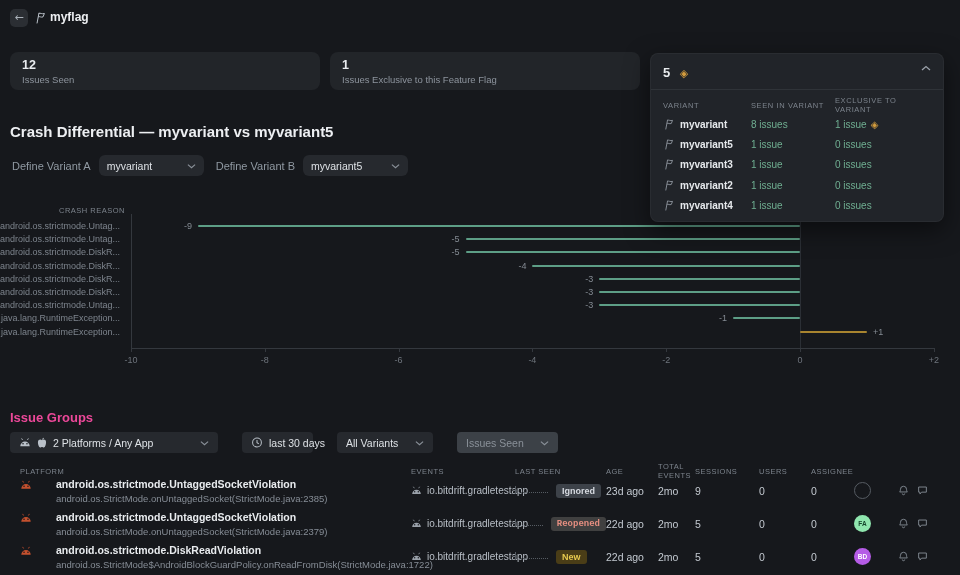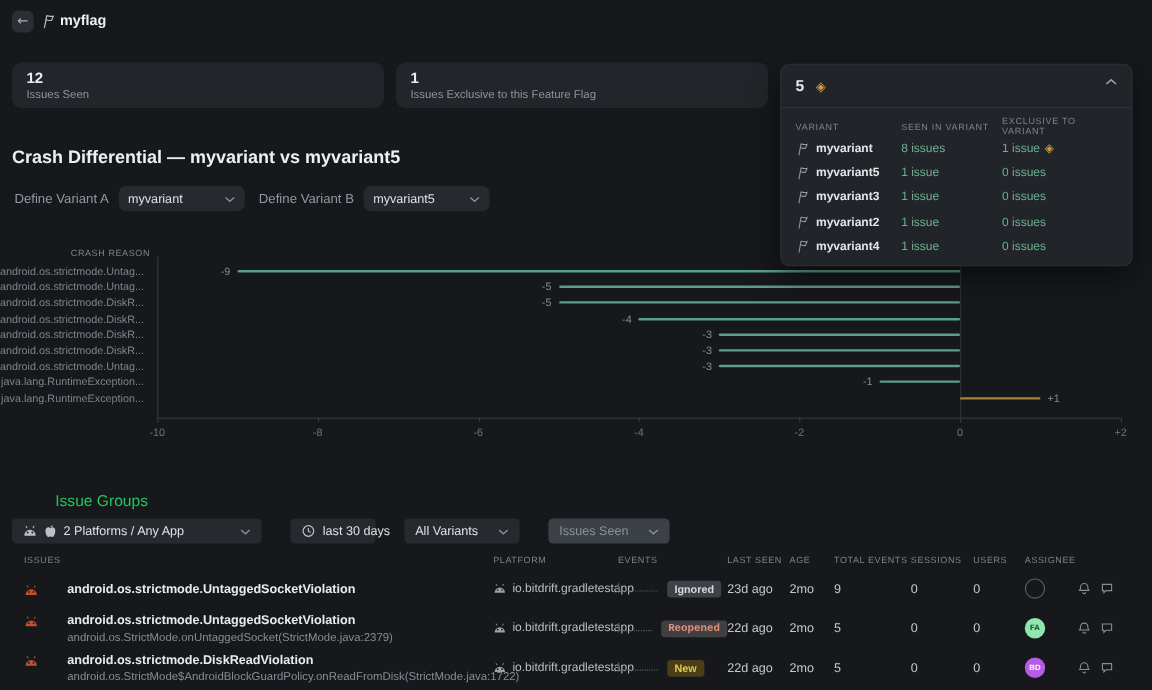--- a/index.html
+++ b/index.html
@@ -55,21 +55,21 @@
   .bar { position:absolute; height:2px; border-radius:1px; cursor:pointer; }
   .bar-val { position:absolute; color:#848b93; font-size:9px; }
   .axis-y { position:absolute; left:131px; top:14px; width:1px; height:134px; background:#34383e; }
   .zero-line { position:absolute; left:800px; top:14px; width:1px; height:134px; background:#2b2f35; }
   .axis-x { position:absolute; left:131px; top:148px; width:803px; height:1px; background:#34383e; }
   .tick { position:absolute; top:148px; width:1px; height:4px; background:#34383e; }
   .tick-lbl { position:absolute; top:155px; width:24px; margin-left:-12px; text-align:center; color:#6e747c; font-size:9px; }
 
   
   .issues { position:absolute; left:0; top:408px; width:960px; height:167px; }
-  .ig-title { position:absolute; left:10px; top:2px; font-size:13px; font-weight:normal; color:#22c55e;margin-left:36px; }
+  .ig-title { position:absolute; left:10px; top:2px; font-size:13px; font-weight:bold; color:#ec4899; }
   .filters { position:absolute; left:10px; top:24px; display:flex; gap:24px; }
   .filter { height:21px; background:#26292e; border-radius:4px; display:flex; align-items:center; gap:6px;
             padding:0 9px; font-size:10.5px; color:#dde1e5; cursor:pointer; white-space:nowrap; }
   .filter .chev { margin-left:auto; color:#8a9199; }
   .filter:nth-child(1){ width:208px; } .filter:nth-child(2){ width:71px; }
   .filter:nth-child(3){ width:96px; } .filter:nth-child(4){ width:101px; }
   .filter.muted { background:#3c4147; color:#8a9199; }
   .f-ic { color:#b9c0c8; flex:none; }
 
   .grid-row { display:grid; grid-template-columns:391px 104px 91px 52px 37px 64px 52px 43px 1fr;
@@ -307,41 +307,41 @@
           </svg>
         </div>
         <div class="filter muted">
           <span class="f-lbl">Issues Seen</span>
           <svg viewBox="0 0 10 6" width="9" height="6" class="chev">
             <path d="M1 1.5 L5 5 L9 1.5" fill="none" stroke="currentColor" stroke-width="1.3"></path>
           </svg>
         </div>
       </div>
     <div class="grid-row thead" id="thead">
-        <div>Issues</div>
         <div>Platform</div>
         <div>Events</div>
         <div>Last Seen</div>
         <div>Age</div>
         <div>Total Events</div>
         <div>Sessions</div>
         <div>Users</div>
         <div>Assignee</div>
       </div>
     <div class="tbody" id="tbody">
         <div class="grid-row trow">
           <div class="issue-cell">
             <svg viewBox="0 0 14 11" width="12" height="10" class="row-ic">
               <path d="M1.5 10 a5.5 5.6 0 0 1 11 0 Z" fill="currentColor"></path>
               <path d="M4.2 2.6 L3 .7 M9.8 2.6 L11 .7" stroke="currentColor" stroke-width="1"></path>
               <circle cx="4.7" cy="7" r=".9" fill="#16181c"></circle>
               <circle cx="9.3" cy="7" r=".9" fill="#16181c"></circle>
             </svg>
             <div>
               <div class="ititle">android.os.strictmode.UntaggedSocketViolation</div>
+              <div class="isub">android.os.StrictMode.onUntaggedSocket(StrictMode.java:2385)</div>
             </div>
           </div>
           <div class="plat">
             <svg viewBox="0 0 14 11" width="11" height="9" class="f-ic">
               <path d="M1.5 10 a5.5 5.6 0 0 1 11 0 Z" fill="currentColor"></path>
               <path d="M4.2 2.6 L3 .7 M9.8 2.6 L11 .7" stroke="currentColor" stroke-width="1"></path>
               <circle cx="4.7" cy="7" r=".9" fill="#16181c"></circle>
               <circle cx="9.3" cy="7" r=".9" fill="#16181c"></circle>
             </svg>
             <span>io.bitdrift.gradletestapp</span>

